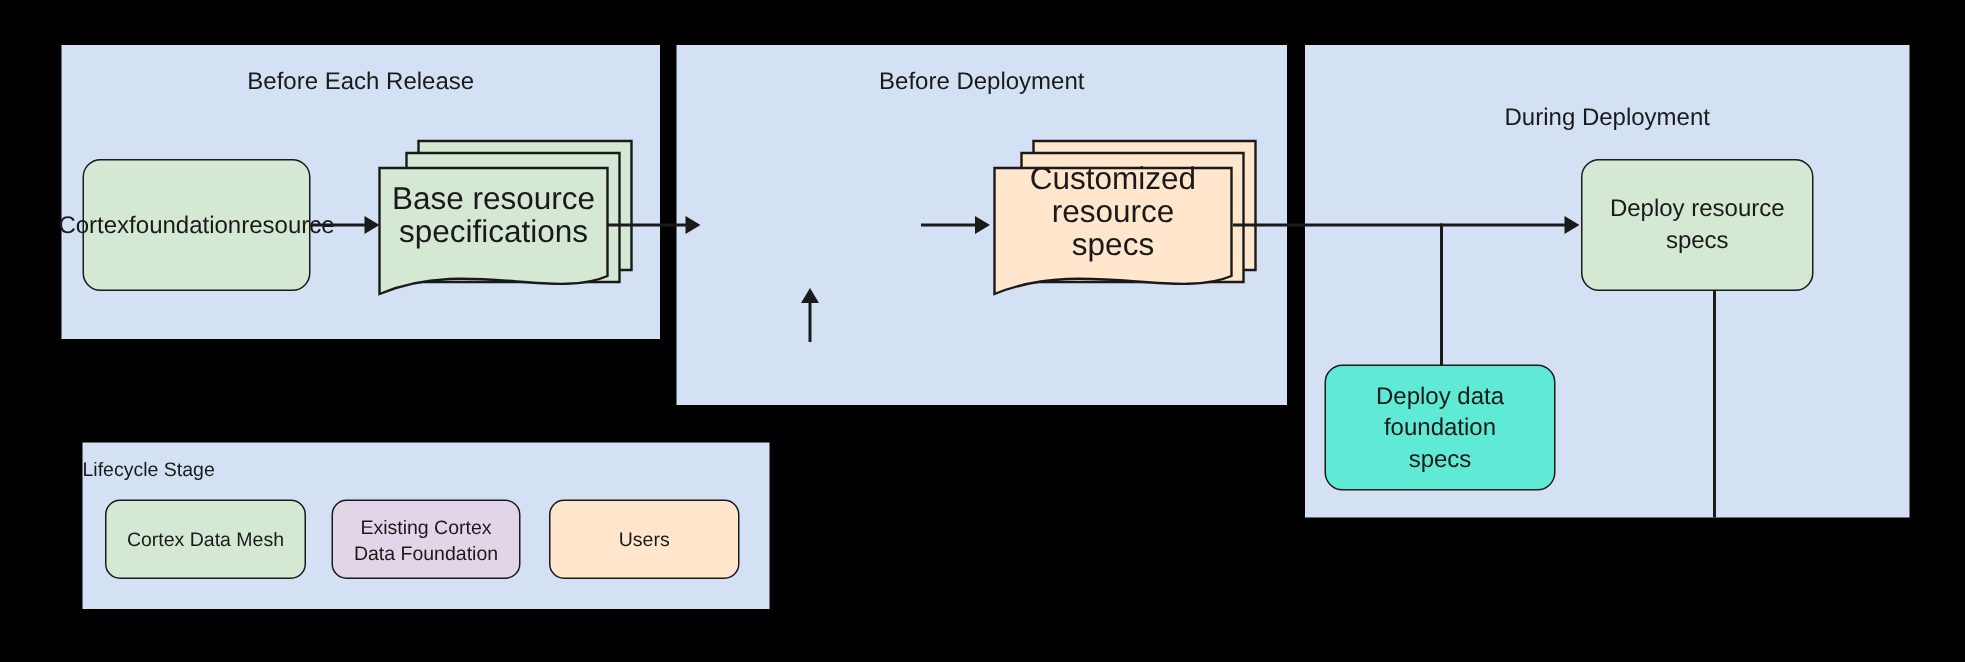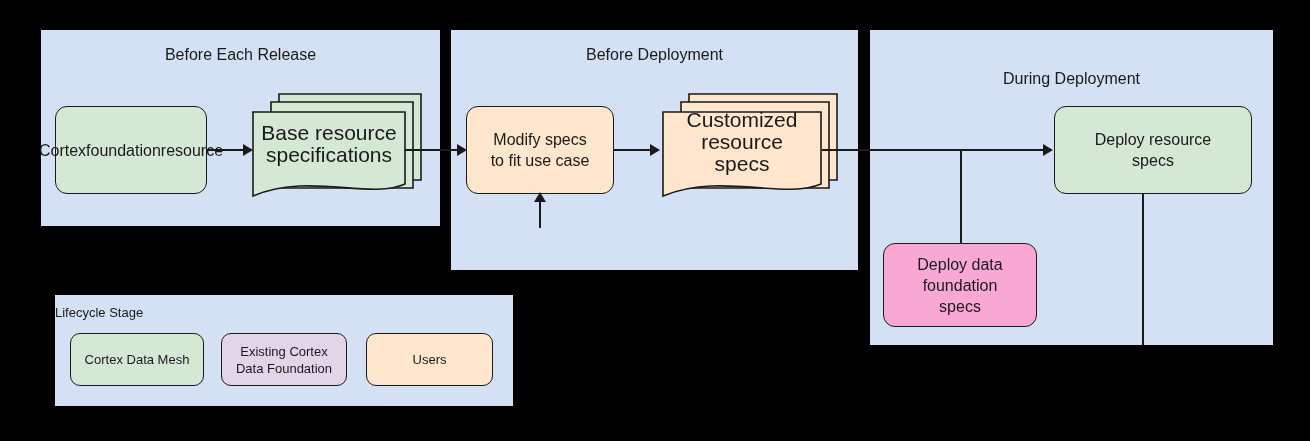--- a/index.html
+++ b/index.html
@@ -39,21 +39,21 @@
     align-items: center;
     justify-content: center;
     text-align: center;
     font-size: 16px;
     color: #1a1a1a;
     line-height: 21px;
     padding: 2px 6px;
   }
   .node.green  { background: #d5e8d4; }
   .node.orange { background: #ffe6cc; }
-  .node.purple { background: #f9a8d4; align-items: center; }
+  .node.purple { background: #5eead4; align-items: center; }
 
   
   .docstack {
     position: absolute;
   }
   .docstack svg {
     position: absolute;
     top: 0;
     left: 0;
     overflow: visible;
@@ -148,24 +148,20 @@
     </div>
   </div>
 
   <div class="panel" style="left:451px; top:30px; width:407px; height:240px;">
     <div class="panel-title" style="top:15px;">Before Deployment</div>
   </div>
 
   <div class="conn h" style="left:405px; top:149px; width:55px;"></div>
   <div class="arrowhead right" style="left:457px; top:144px;"></div>
 
-  <div class="node orange" style="left:466px; top:106px; width:148px; height:88px; flex-direction:column;">
-    <span>Modify specs</span>
-    <span>to fit use case</span>
-  </div>
 
   <div class="conn v" style="left:539px; top:200px; height:28px;"></div>
   <div class="arrowhead up" style="left:534px; top:192px;"></div>
 
   <div class="conn h" style="left:614px; top:149px; width:38px;"></div>
   <div class="arrowhead right" style="left:650px; top:144px;"></div>
 
   <div class="docstack" style="left:659px; top:88px; width:182px; height:118px;">
     <svg width="182" height="118" viewBox="0 0 182 118">
       <path d="M30 6 H178 V92 H30 Z" fill="#ffe6cc" stroke="#1a1a1a" stroke-width="1.6"></path>
@@ -179,21 +175,21 @@
     </div>
   </div>
 
   <div class="panel" style="left:870px; top:30px; width:403px; height:315px;">
     <div class="panel-title" style="top:15px;margin-top:24px;">During Deployment</div>
   </div>
 
   <div class="conn h" style="left:822px; top:149px; width:227px;"></div>
   <div class="arrowhead right" style="left:1043px; top:144px;"></div>
 
-  <div class="node green" style="left:1054px; top:106px; width:198px; height:88px; flex-direction:column;">
+  <div class="node green" style="left:1054px; top:106px; width:155px; height:88px; flex-direction:column;">
     <span>Deploy resource</span>
     <span>specs</span>
   </div>
 
   <div class="conn v" style="left:1142px; top:194px; height:151px;"></div>
 
   <div class="conn v" style="left:960px; top:149px; height:95px;"></div>
 
   <div class="node purple" style="left:883px; top:243px; width:154px; height:84px; flex-direction:column;">
     <span>Deploy data</span>

